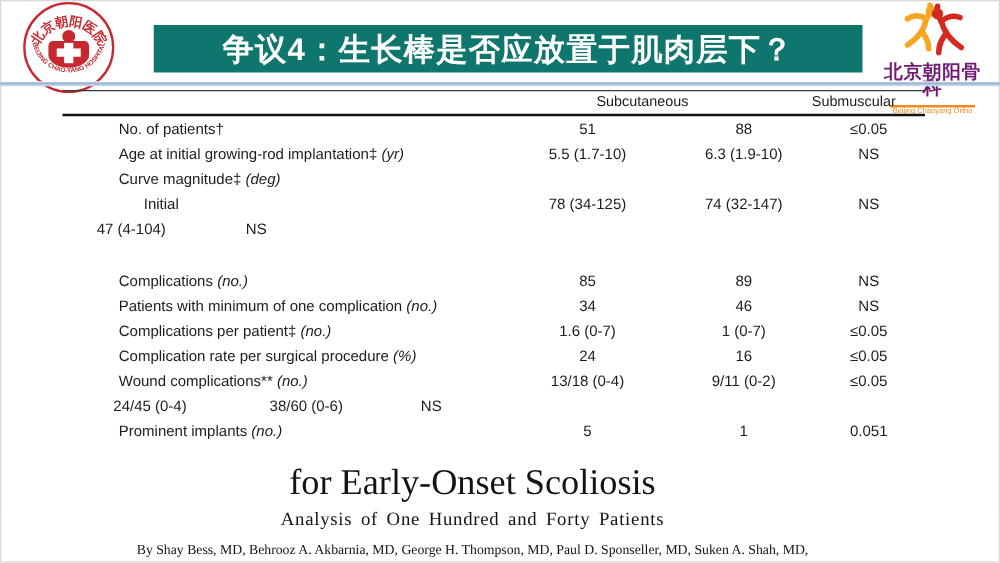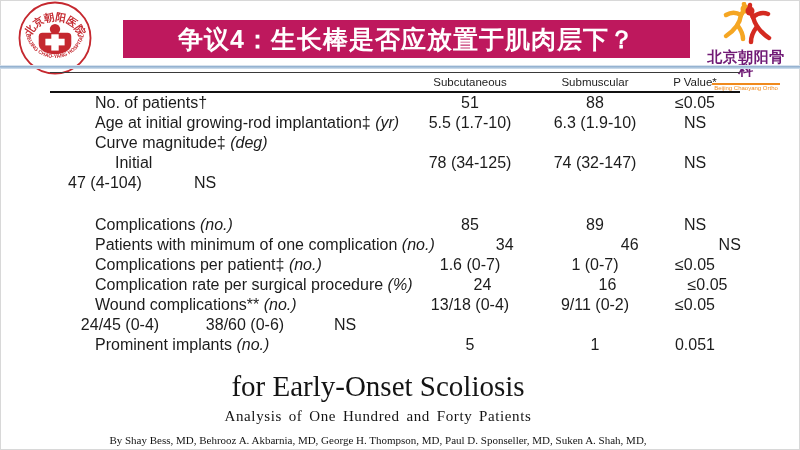--- a/index.html
+++ b/index.html
@@ -28,22 +28,22 @@
   .rlogo-en{font-size:6px;color:#F08A1D;line-height:7px;border-top:2px solid #F08A1D;display:inline-block;padding:0 2px;}
   .hdr-rule{
     position:absolute;top:65px;left:0;width:800px;height:4px;
     background:linear-gradient(#ffffff 0%,#93b1d0 35%,#a9c2da 60%,#d6e3f0 100%);
   }
 
   
   .tblwrap{position:absolute;left:50px;top:72px;width:690px;color:#1c1c1c;}
   .rule-thin{height:0;border-top:1.4px solid #3a3a3a;}
   .rule-thick{height:0;border-top:2.4px solid #111;}
-  .thead{display:flex;height:18px;align-items:center;font-size:11.5px;}
-  .trow{display:flex;height:20px;align-items:center;font-size:16px;}
+  .thead{display:flex;height:18px;align-items:center;font-size:11.5px;gap:44px;}
+  .trow{display:flex;height:20px;align-items:center;font-size:12px;}
   .trow.gap{margin-top:22px;}
   .tlabel{flex:0 0 350px;box-sizing:border-box;padding-left:45px;white-space:nowrap;}
   .trow.indent .tlabel{padding-left:65px;}
   .tlabel i{font-style:italic;}
   .tval{text-align:center;box-sizing:border-box;}
   .c0{flex:0 0 140px;}
   .c1{flex:0 0 110px;}
   .c2{flex:0 0 90px;}
   .th-spacer{flex:0 0 350px;}
 
@@ -77,21 +77,21 @@
         <text font-size="7" fill="#C5282F" font-weight="bold" font-family="'Liberation Sans',sans-serif">
           <textPath href="#arcBot" startOffset="50%" text-anchor="middle">BEIJING CHAO-YANG HOSPITAL</textPath>
         </text>
         <circle cx="50" cy="38" r="7" fill="#C5282F"></circle>
         <path d="M33 43 h34 a5 5 0 0 1 5 5 v10 a22 14 0 0 1 -44 0 v-10 a5 5 0 0 1 5 -5 z" fill="#C5282F"></path>
         <rect x="45" y="45" width="10" height="22" fill="#ffffff"></rect>
         <rect x="37" y="51" width="26" height="9" fill="#ffffff"></rect>
       </svg>
     </div>
 
-    <div class="banner" style="background:#be185d;">
+    <div class="banner" style="background:#0f766e;">
       <span class="banner-text">争议4：生长棒是否应放置于肌肉层下？</span>
     </div>
 
     <div class="rlogo">
       <svg width="58" height="44" viewBox="0 0 58 44">
 
         <g stroke="#F5A623" fill="none" stroke-width="4.5" stroke-linecap="round">
           <path d="M24 13 C23 21 18 28 9 34"></path>
           <path d="M24 13 C19 10 14 10 9 13"></path>
           <path d="M24 13 C27 9 28 6 27 2"></path>

